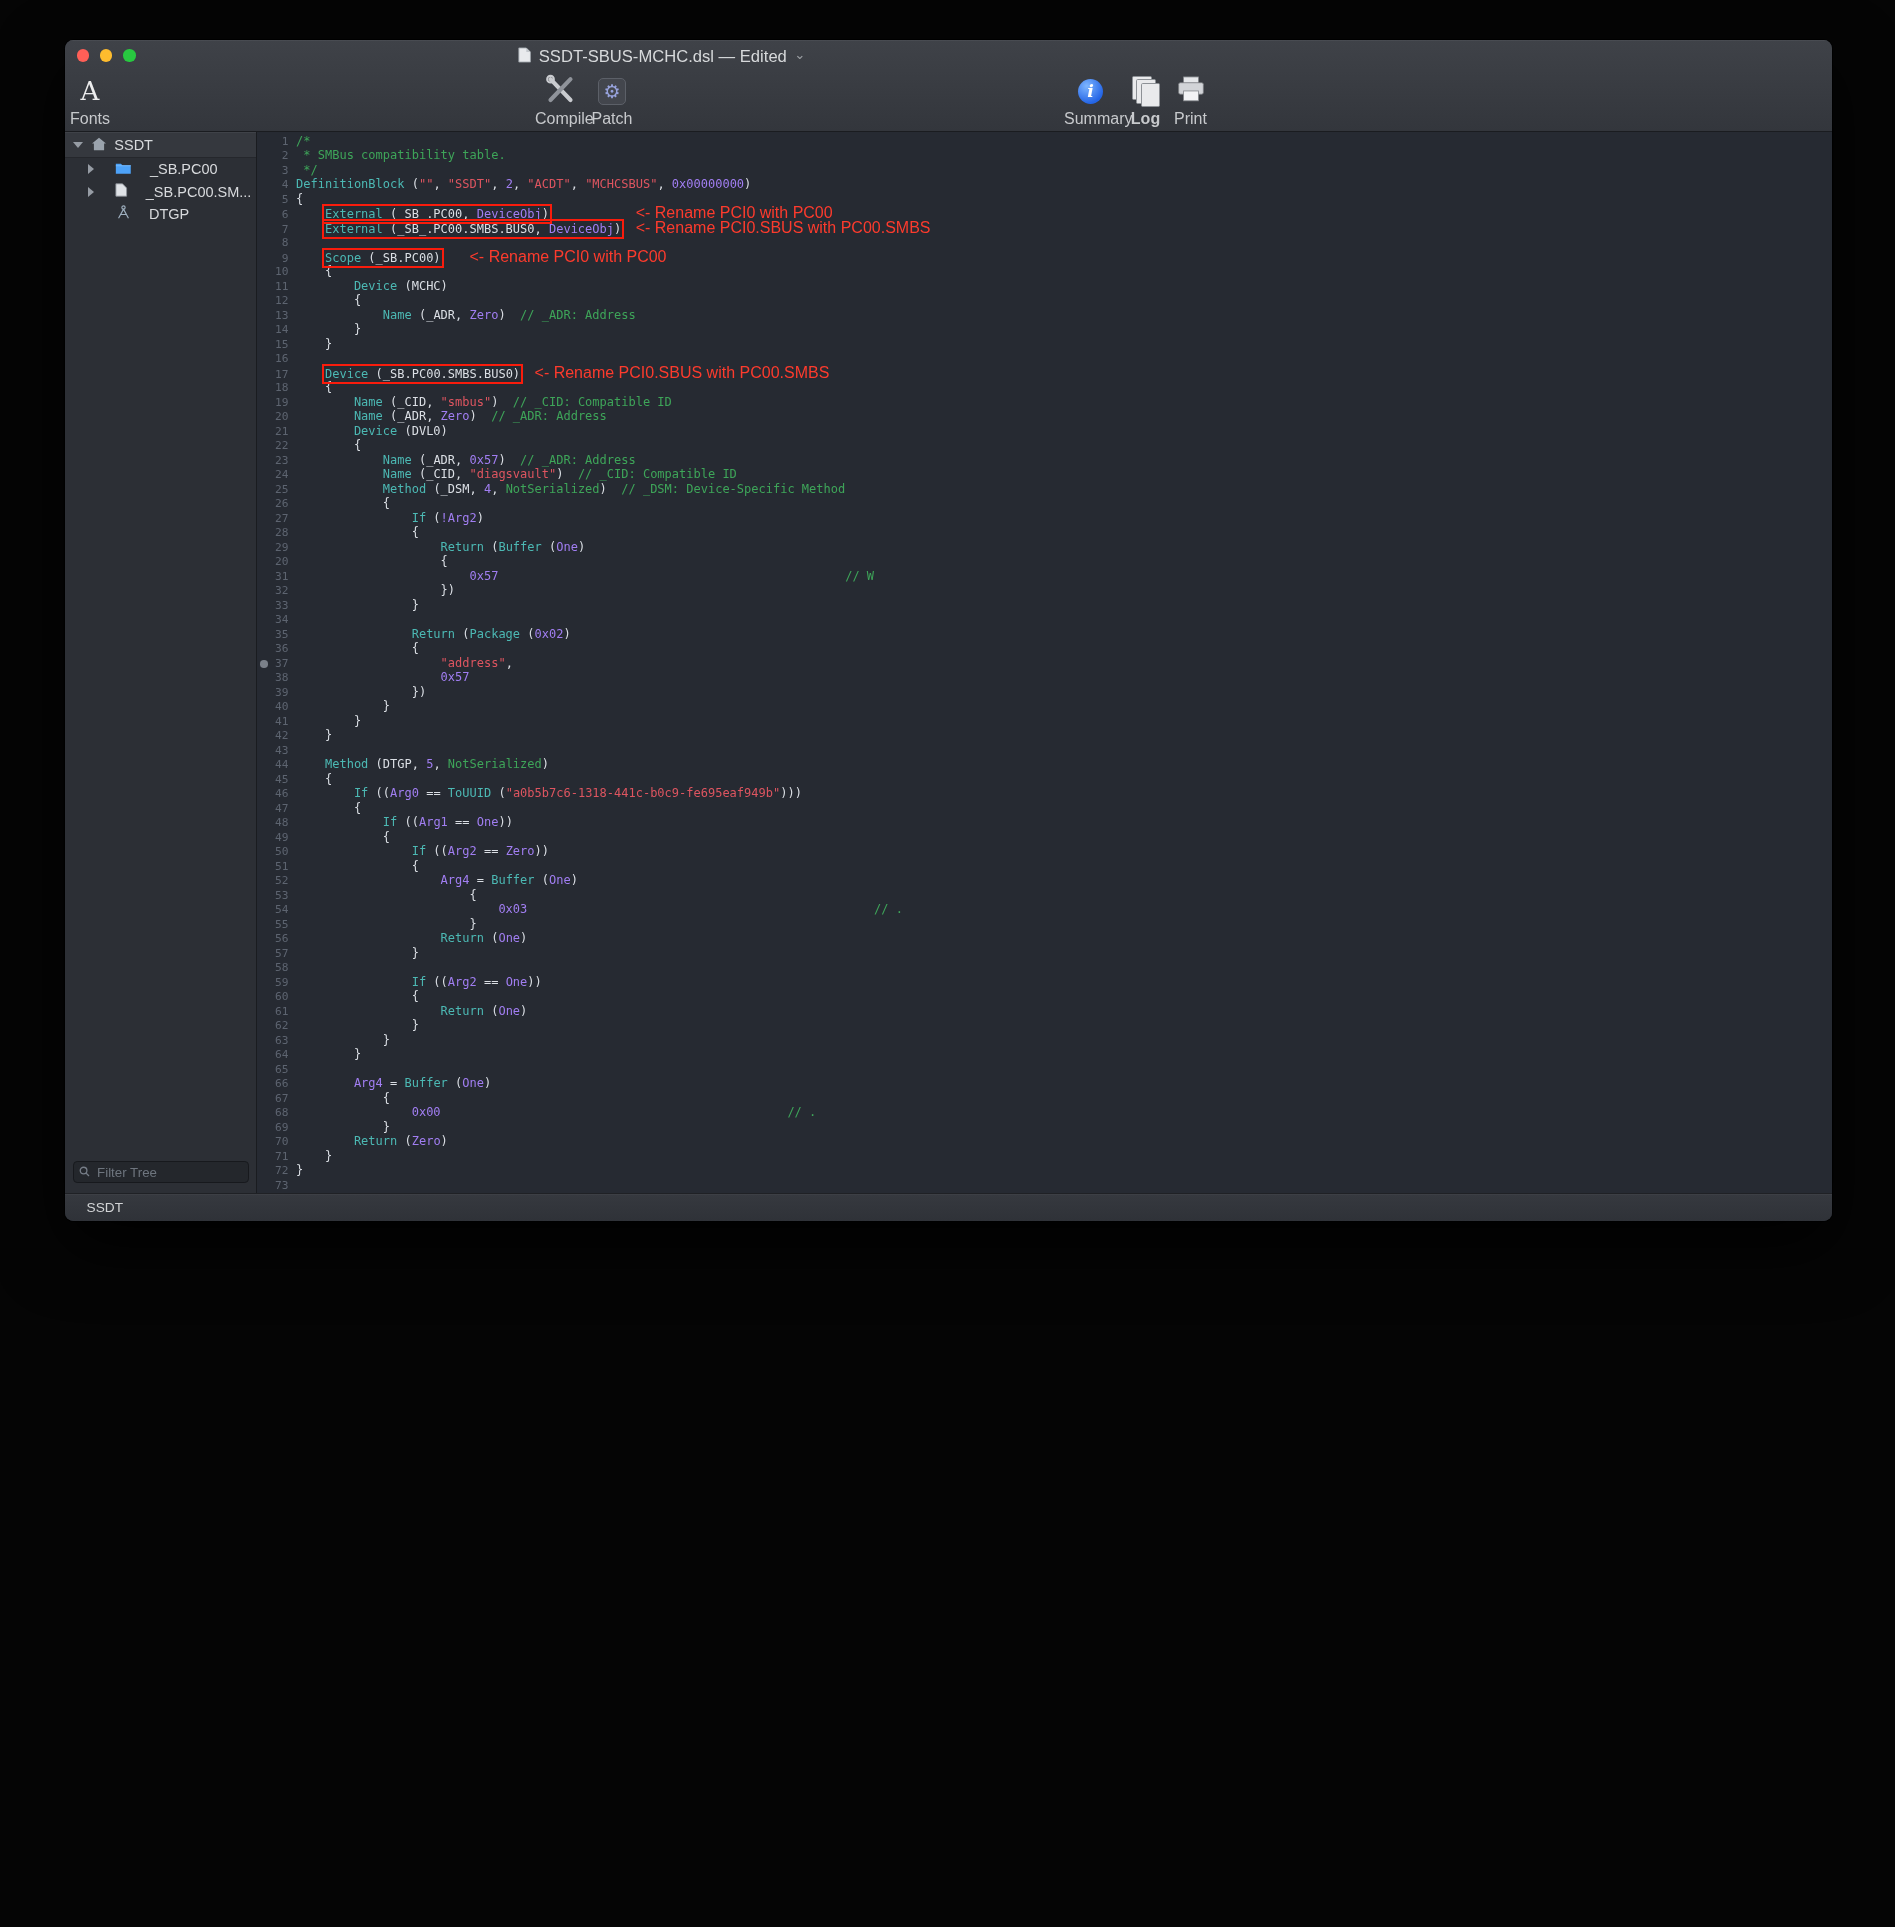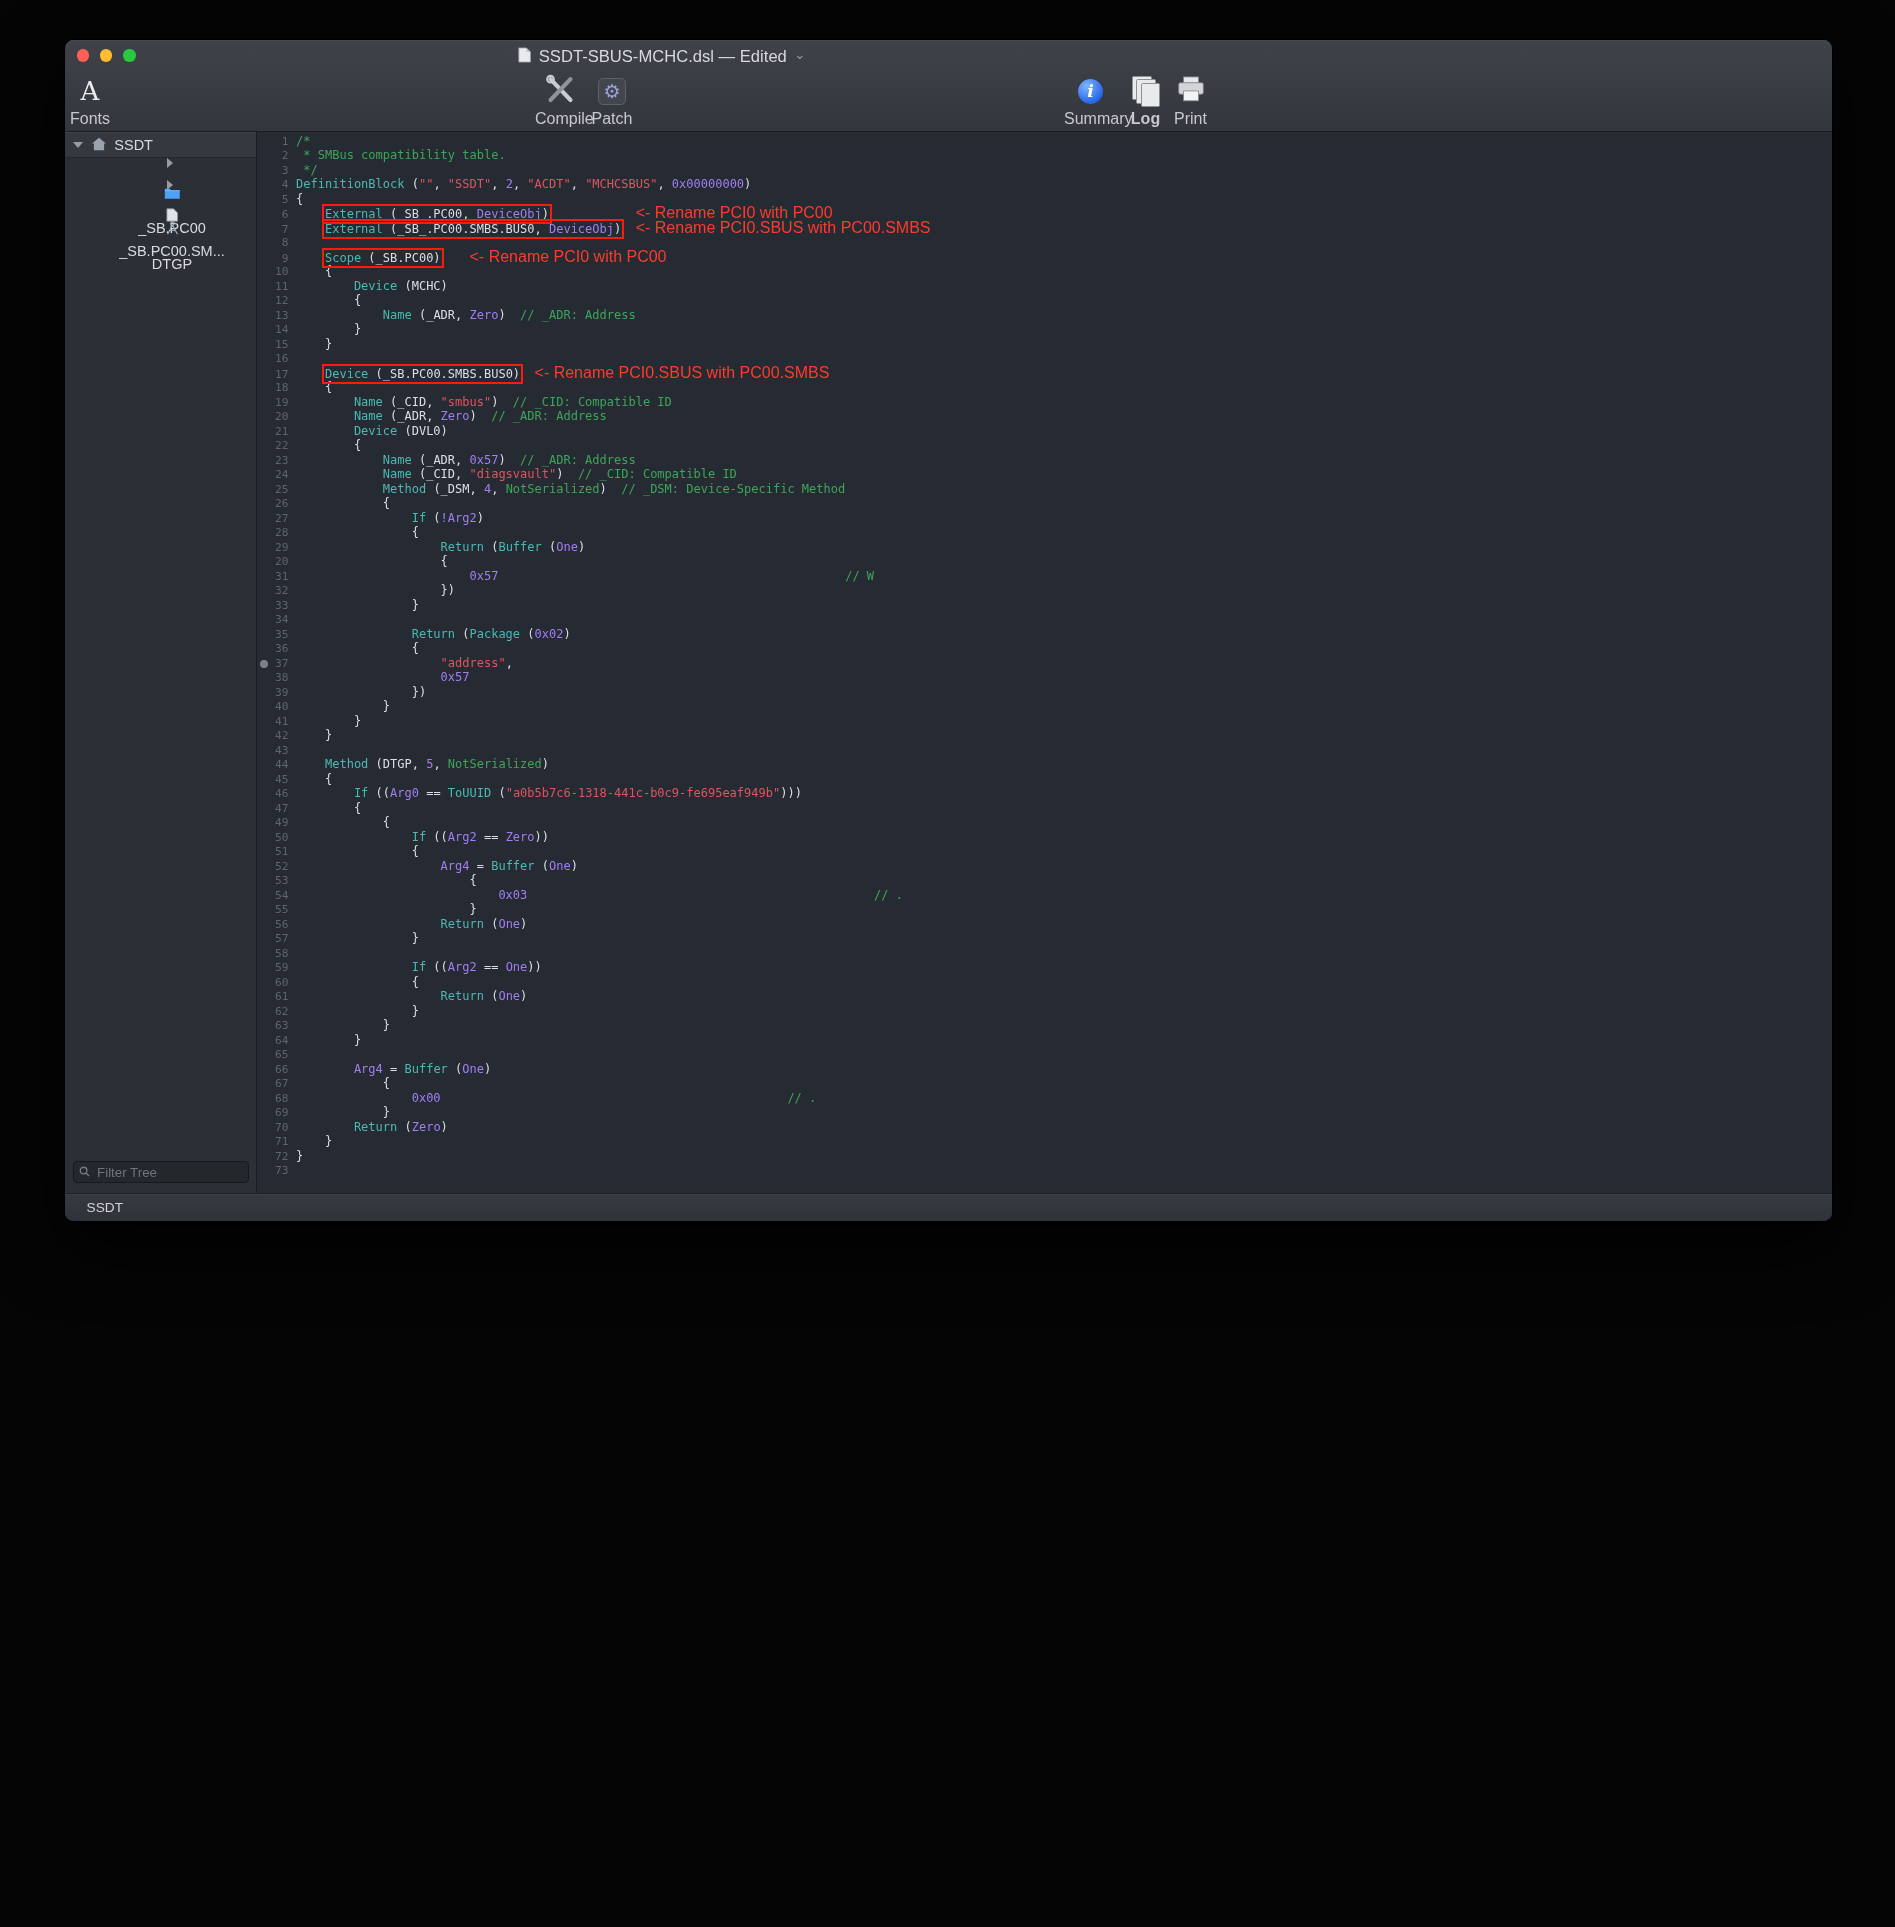--- a/index.html
+++ b/index.html
@@ -41,21 +41,21 @@
   .log-page.p1{left:0;top:0;}
   .log-page.p2{left:4.2px;top:3.3px;}
   .log-page.p3{left:8.3px;top:6.6px;}
   
   .main{flex:1;display:flex;min-height:0;}
   .sidebar{width:191px;flex:none;background:#2c2f35;border-right:0.8px solid #1a1c20;
     display:flex;flex-direction:column;}
   .tree{flex:1;overflow:hidden;color:#d8dadd;font-size:14.5px;}
   .tree-root{height:24px;display:flex;align-items:center;gap:7.5px;padding:0 8.3px;
     background:#35383e;border-top:0.8px solid #3f4248;border-bottom:0.8px solid #25272c;}
-  .tree-row{height:22.4px;display:flex;align-items:center;gap:18px;padding-left:23px;flex-direction:column;}
+  .tree-row{height:22.4px;display:flex;align-items:center;gap:18px;padding-left:23px;}
   .tri-down{width:0;height:0;border-left:5px solid transparent;border-right:5px solid transparent;
     border-top:6.6px solid #969ca4;flex:none;}
   .tri-right{width:0;height:0;border-top:5px solid transparent;border-bottom:5px solid transparent;
     border-left:6.6px solid #969ca4;flex:none;margin-right:3.3px;}
   .tri-spacer{width:10px;flex:none;}
   .filter-wrap{padding:6.6px 7.5px 10px;}
   .filter-field{height:20px;background:#24272c;border:0.8px solid #17191d;border-radius:4.2px;
     display:flex;align-items:center;gap:5px;padding:0 5.8px;}
   .filter-field input{background:transparent;border:none;outline:none;color:#b9bec5;
     font-size:13.3px;width:100%;font-family:Liberation Sans, sans-serif;}
@@ -262,20 +262,21 @@
           <div class="line"><span class="ln">38</span><span><span class="c-w">                    </span><span class="c-n">0x57</span></span></div>
           <div class="line"><span class="ln">39</span><span><span class="c-w">                })</span></span></div>
           <div class="line"><span class="ln">40</span><span><span class="c-w">            }</span></span></div>
           <div class="line"><span class="ln">41</span><span><span class="c-w">        }</span></span></div>
           <div class="line"><span class="ln">42</span><span><span class="c-w">    }</span></span></div>
           <div class="line"><span class="ln">43</span><span></span></div>
           <div class="line"><span class="ln">44</span><span><span class="c-w">    </span><span class="c-k">Method</span><span class="c-w"> (DTGP, </span><span class="c-n">5</span><span class="c-w">, </span><span class="c-g">NotSerialized</span><span class="c-w">)</span></span></div>
           <div class="line"><span class="ln">45</span><span><span class="c-w">    {</span></span></div>
           <div class="line"><span class="ln">46</span><span><span class="c-w">        </span><span class="c-k">If</span><span class="c-w"> ((</span><span class="c-n">Arg0</span><span class="c-w"> == </span><span class="c-k">ToUUID</span><span class="c-w"> (</span><span class="c-s">"a0b5b7c6-1318-441c-b0c9-fe695eaf949b"</span><span class="c-w">)))</span></span></div>
           <div class="line"><span class="ln">47</span><span><span class="c-w">        {</span></span></div>
+          <div class="line"><span class="ln">48</span><span><span class="c-w">            </span><span class="c-k">If</span><span class="c-w"> ((</span><span class="c-n">Arg1</span><span class="c-w"> == </span><span class="c-n">One</span><span class="c-w">))</span></span></div>
           <div class="line"><span class="ln">49</span><span><span class="c-w">            {</span></span></div>
           <div class="line"><span class="ln">50</span><span><span class="c-w">                </span><span class="c-k">If</span><span class="c-w"> ((</span><span class="c-n">Arg2</span><span class="c-w"> == </span><span class="c-n">Zero</span><span class="c-w">))</span></span></div>
           <div class="line"><span class="ln">51</span><span><span class="c-w">                {</span></span></div>
           <div class="line"><span class="ln">52</span><span><span class="c-w">                    </span><span class="c-n">Arg4</span><span class="c-w"> = </span><span class="c-k">Buffer</span><span class="c-w"> (</span><span class="c-n">One</span><span class="c-w">)</span></span></div>
           <div class="line"><span class="ln">53</span><span><span class="c-w">                        {</span></span></div>
           <div class="line"><span class="ln">54</span><span><span class="c-w">                            </span><span class="c-n">0x03</span><span class="c-w">                                                </span><span class="c-g">// .</span></span></div>
           <div class="line"><span class="ln">55</span><span><span class="c-w">                        }</span></span></div>
           <div class="line"><span class="ln">56</span><span><span class="c-w">                    </span><span class="c-k">Return</span><span class="c-w"> (</span><span class="c-n">One</span><span class="c-w">)</span></span></div>
           <div class="line"><span class="ln">57</span><span><span class="c-w">                }</span></span></div>
           <div class="line"><span class="ln">58</span><span></span></div>

